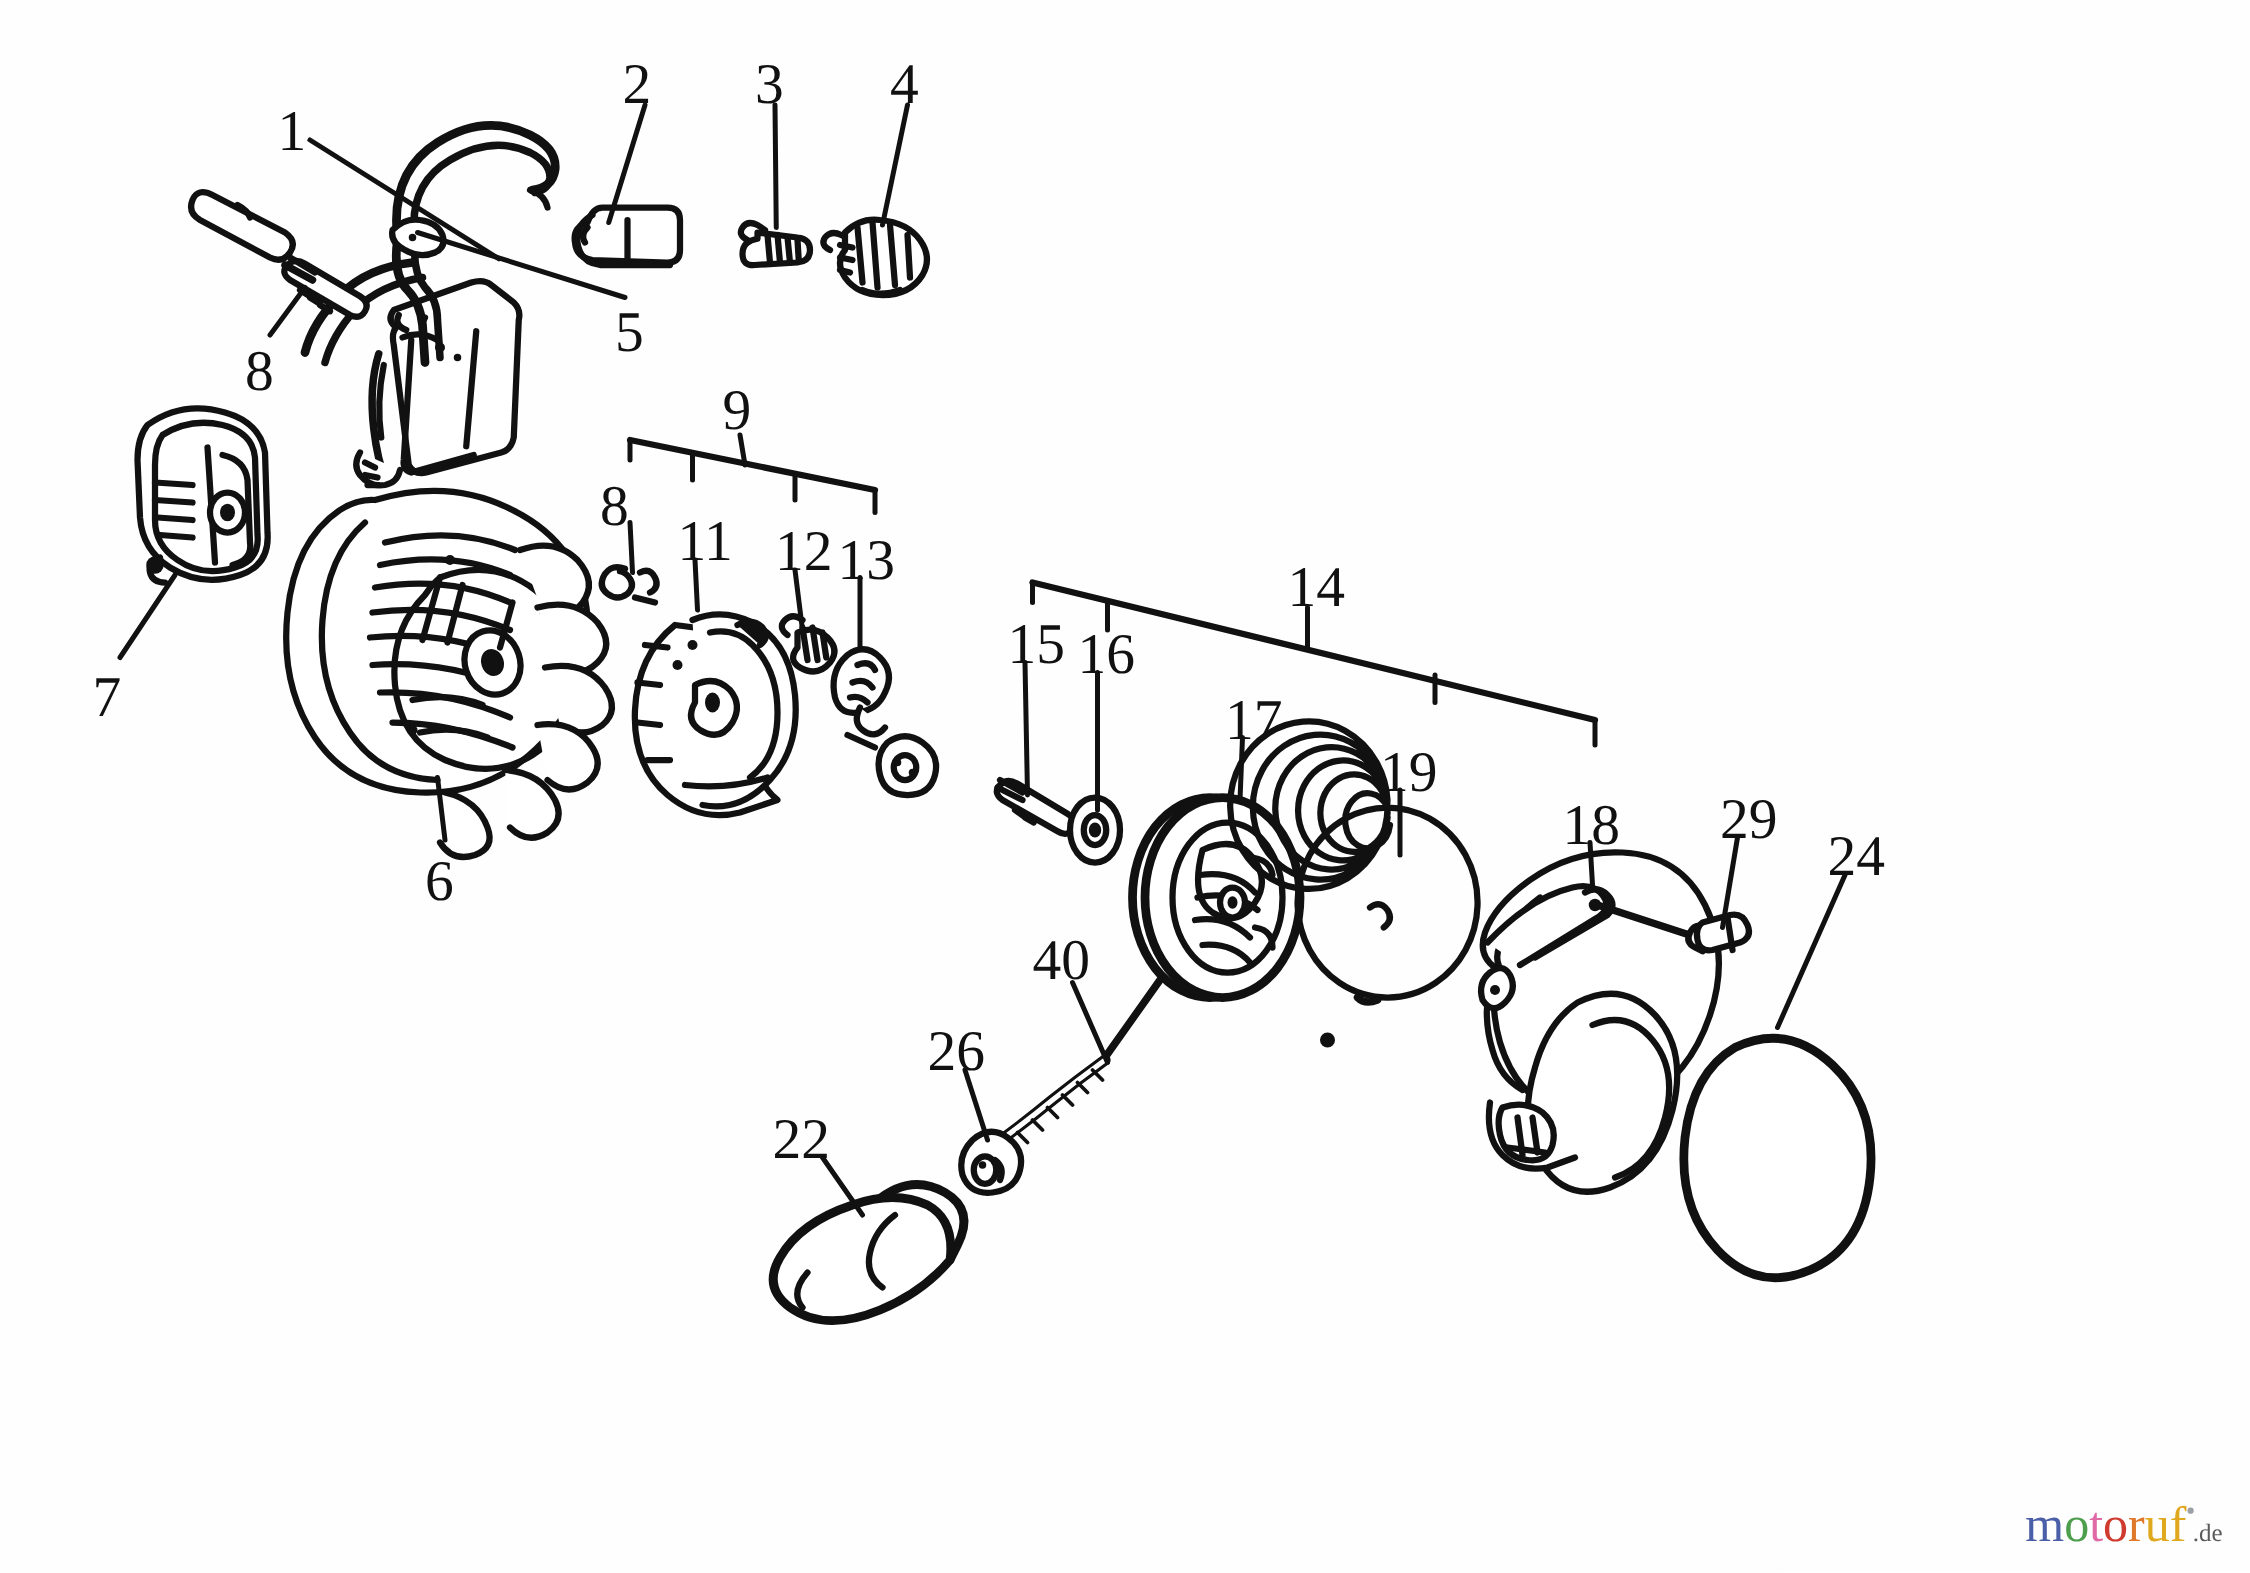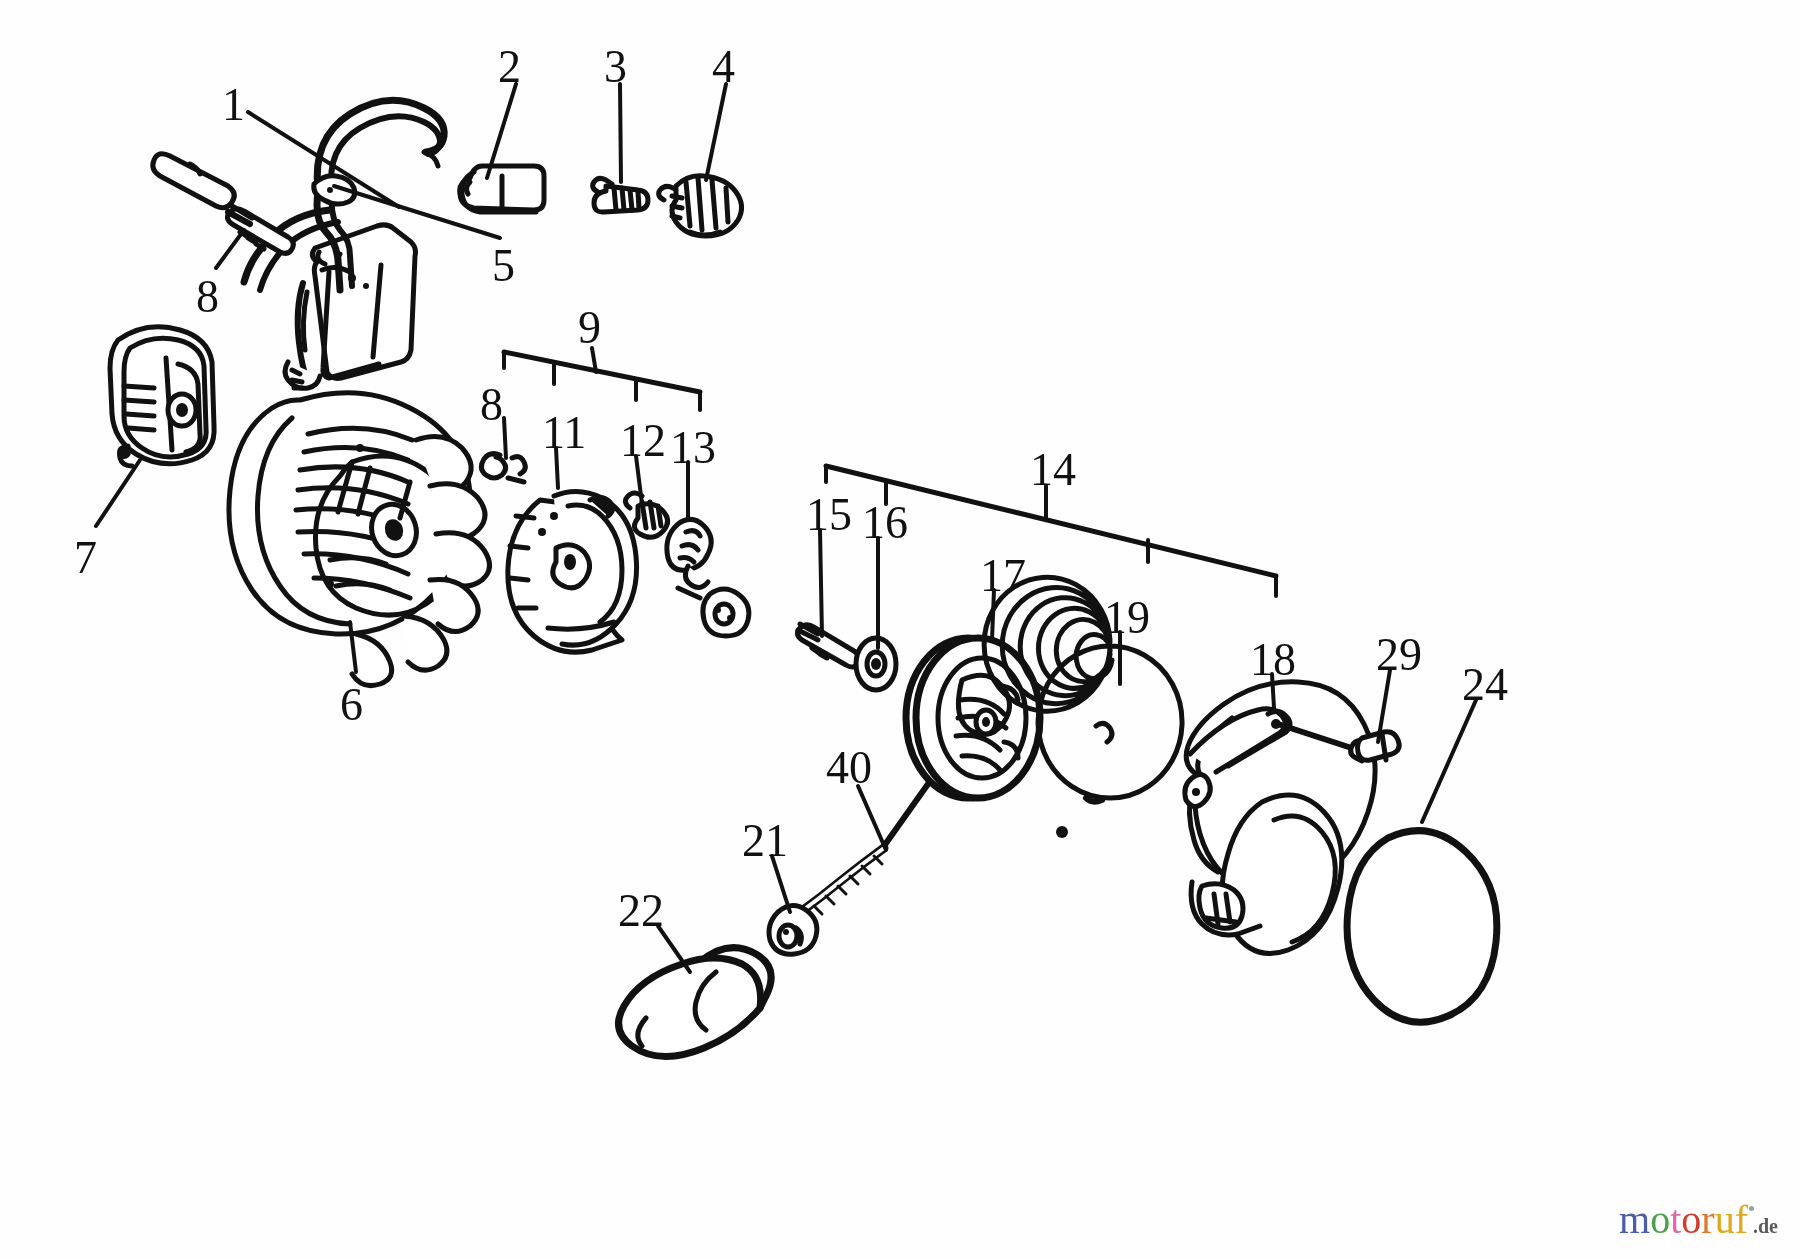--- a/index.html
+++ b/index.html
@@ -20,21 +20,21 @@
     position:absolute;
     right:22px;
     bottom:18px;
     font-family:"Liberation Serif",serif;
     font-size:40px;
     letter-spacing:0px;
     line-height:1;
     white-space:nowrap;
   }
   #watermark .ch{font-weight:400;}
-  #watermark .suffix{font-size:20px;color:#5a5a5a;vertical-align:baseline;font-weight:bold;}
+  #watermark .suffix{font-size:20px;color:#5a5a5a;vertical-align:baseline;}
   #watermark .dot{
     display:inline-block;width:5px;height:5px;border-radius:50%;
     background:#9aa0a6;position:relative;top:-22px;left:1px;
   }
 </style>
 </head>
 <body>
 
 <div id="page">
 
@@ -342,21 +342,21 @@
   <div class="callout" style="left:542px;top:410px">11</div>
   <div class="callout" style="left:620px;top:418px">12</div>
   <div class="callout" style="left:670px;top:425px">13</div>
   <div class="callout" style="left:1030px;top:447px">14</div>
   <div class="callout" style="left:806px;top:492px">15</div>
   <div class="callout" style="left:862px;top:500px">16</div>
   <div class="callout" style="left:980px;top:553px">17</div>
   <div class="callout" style="left:1104px;top:595px">19</div>
   <div class="callout" style="left:1250px;top:637px">18</div>
   <div class="callout" style="left:826px;top:745px">40</div>
-  <div class="callout" style="left:742px;top:818px">21</div>
+  <div class="callout" style="left:742px;top:818px">26</div>
   <div class="callout" style="left:618px;top:888px">22</div>
   <div class="callout" style="left:1376px;top:632px">29</div>
   <div class="callout" style="left:1462px;top:662px">24</div>
 
   <div id="watermark">
     <span class="ch" style="color:#4a5fa8">m</span><span class="ch" style="color:#4d9e4d">o</span><span class="ch" style="color:#e06aa6">t</span><span class="ch" style="color:#d03b2f">o</span><span class="ch" style="color:#e0782a">r</span><span class="ch" style="color:#e0a81e">u</span><span class="ch" style="color:#e0a81e">f</span><span class="dot"></span><span class="suffix">.de</span>
   </div>
 
 </div>
 

